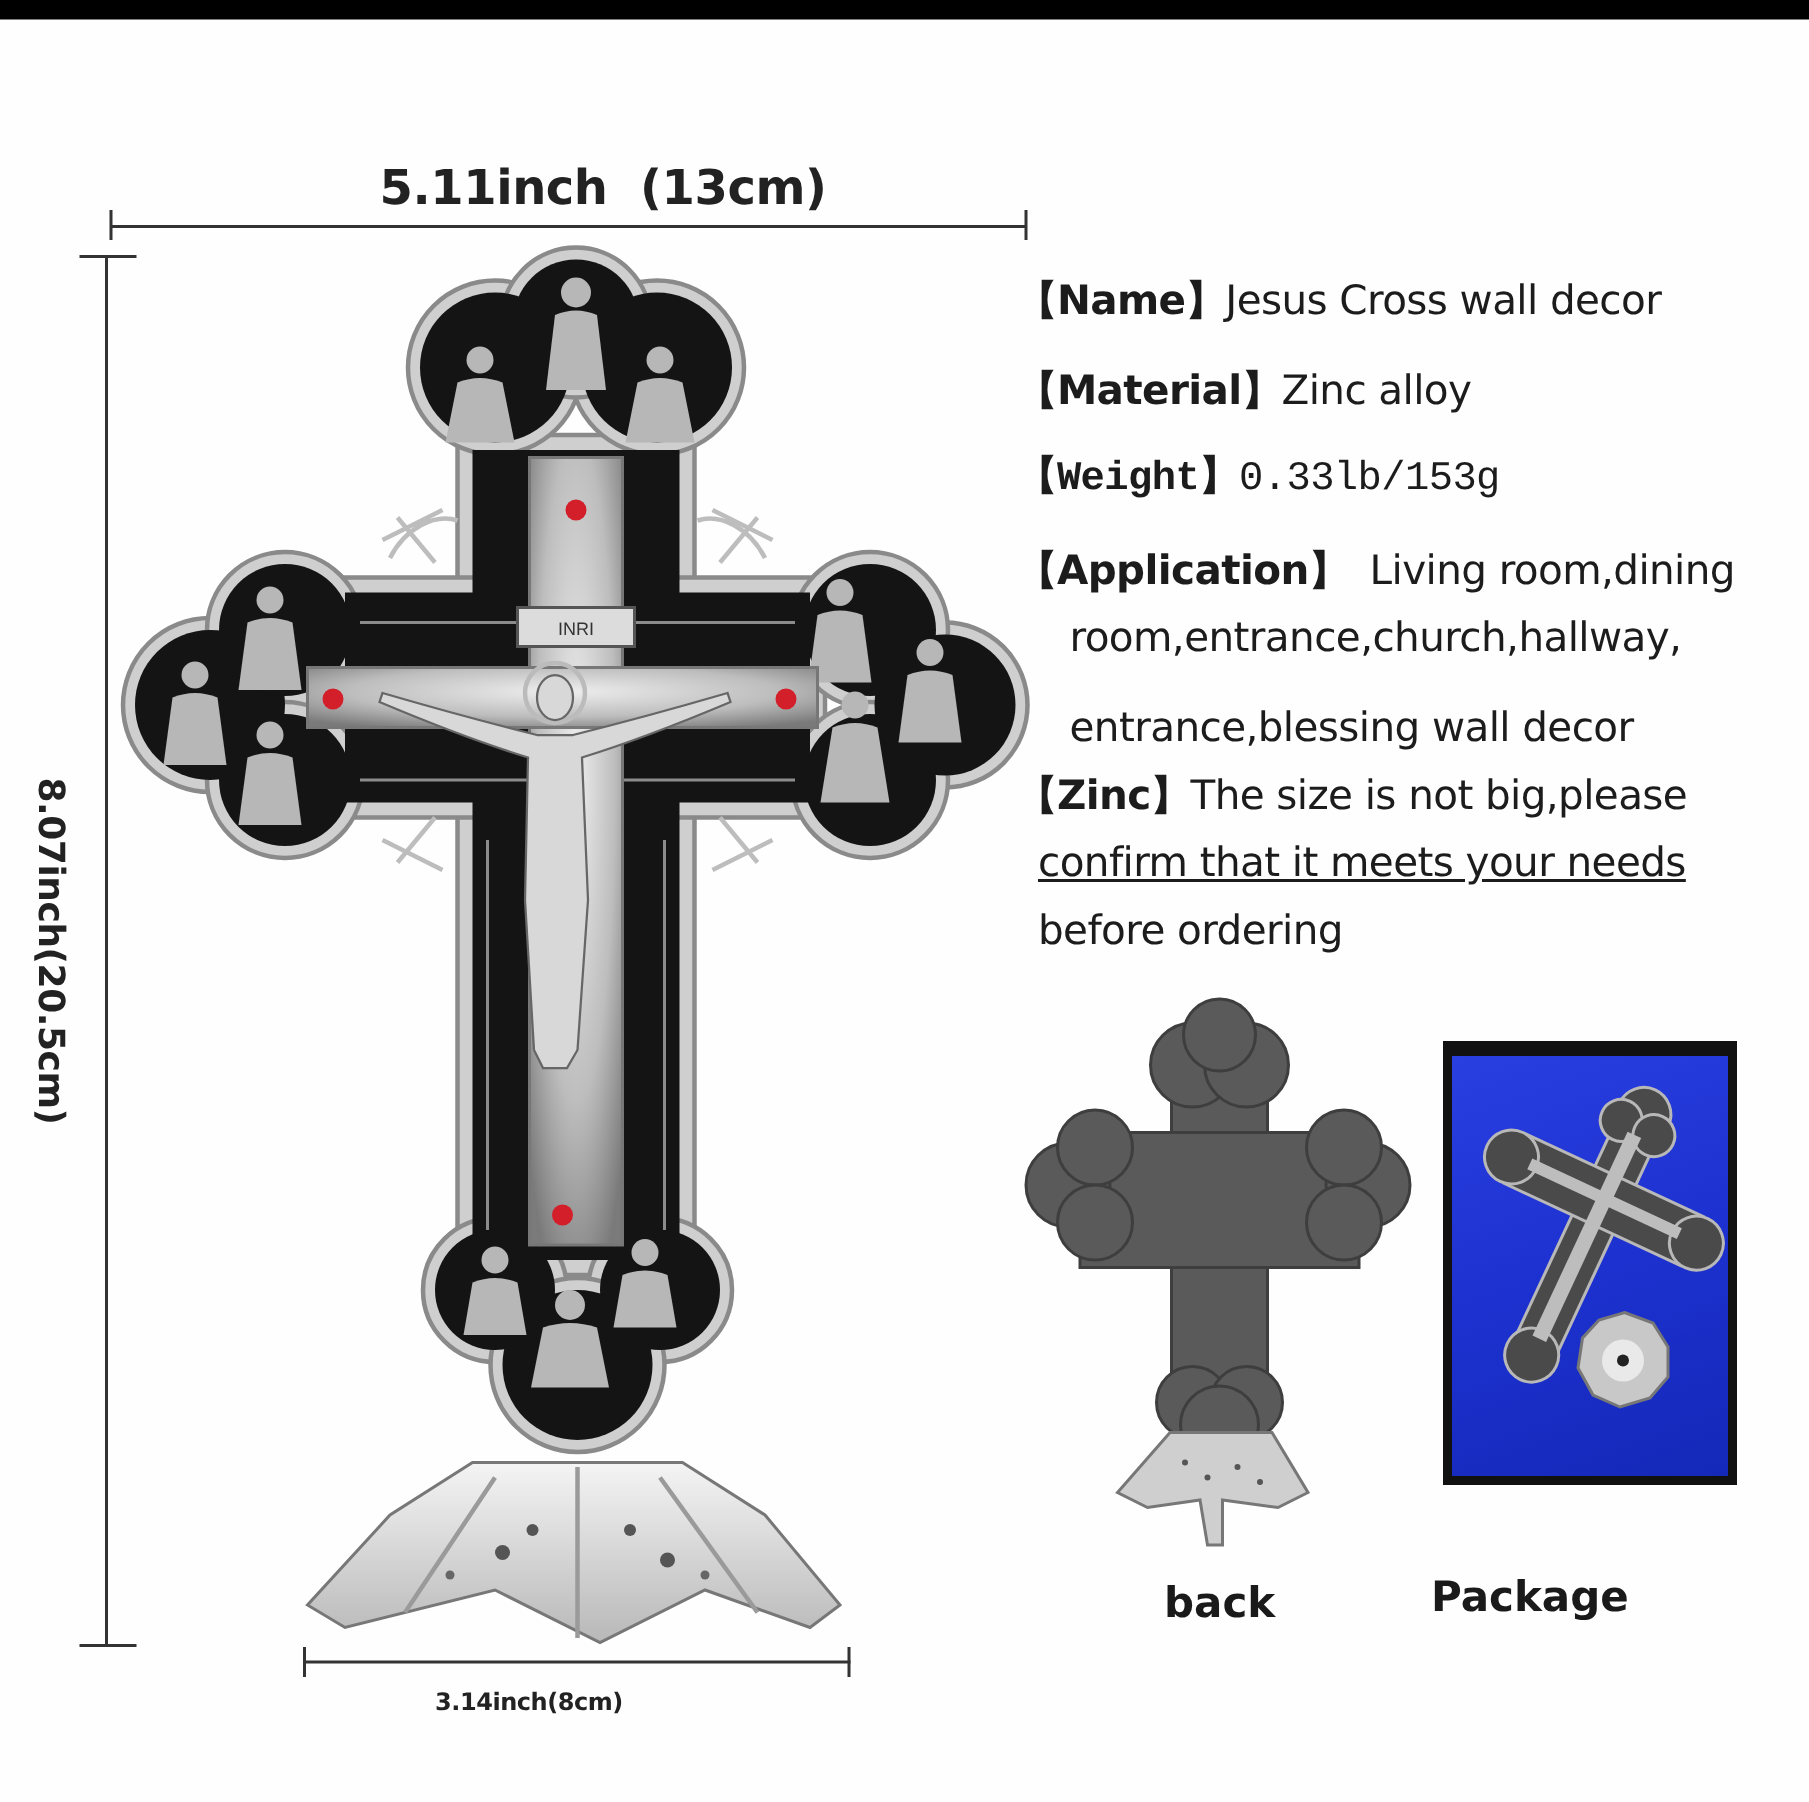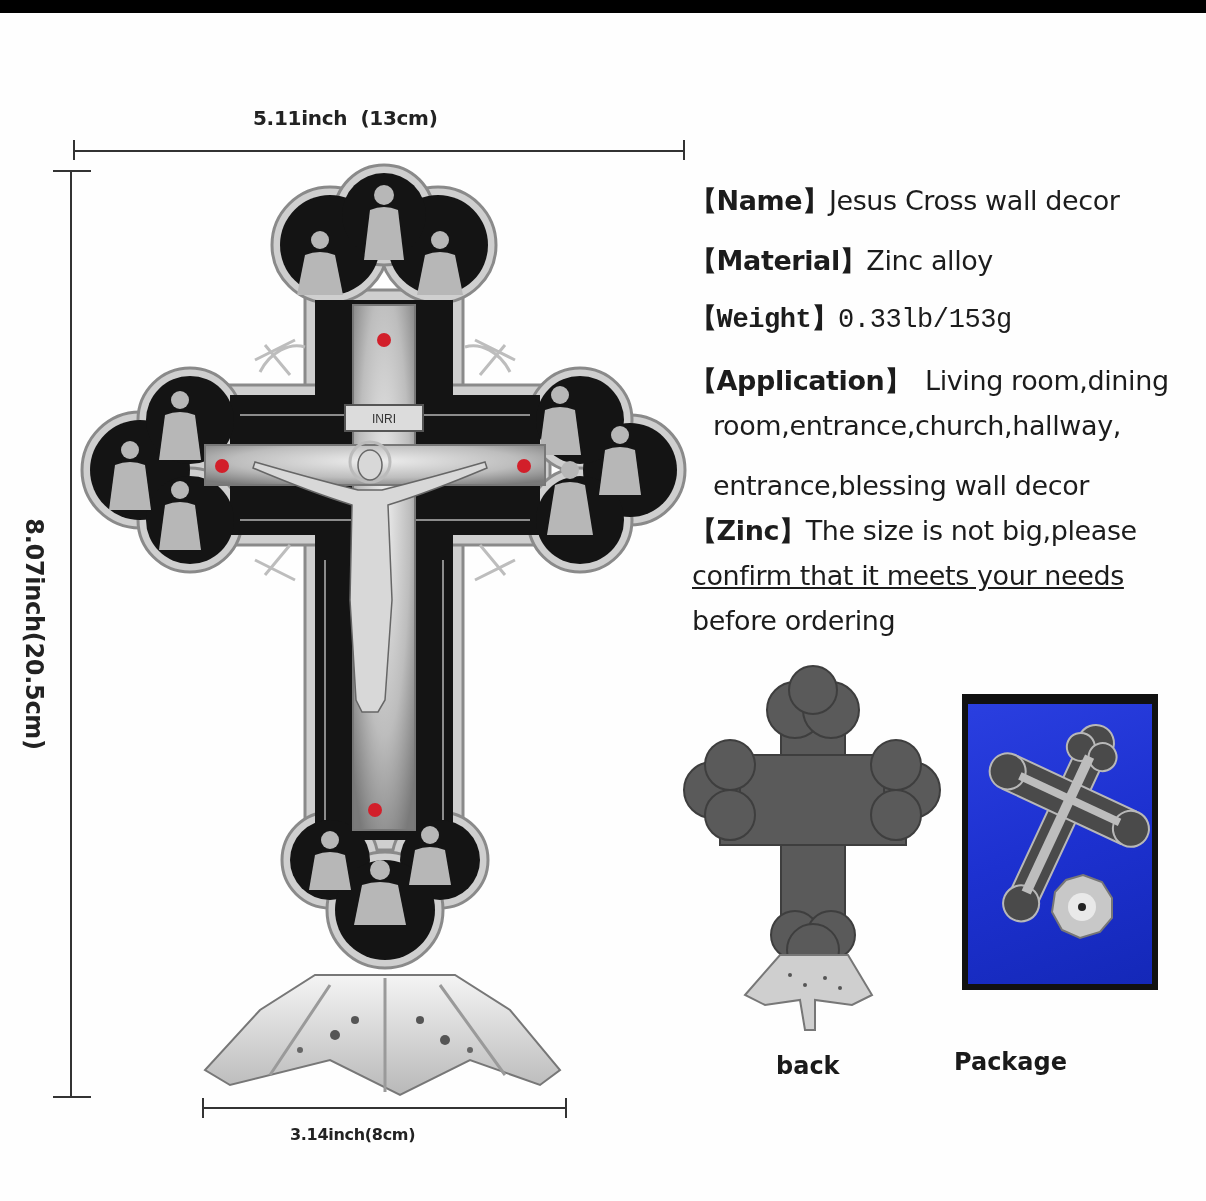--- a/index.html
+++ b/index.html
@@ -2,41 +2,41 @@
 <html><head>
 <meta charset="utf-8">
 <style>
   html, body { margin: 0; padding: 0; }
   body {
     width: 1206px; height: 1201px; position: relative; overflow: hidden;
     background: #fefefe; font-family: "DejaVu Sans", "Liberation Sans", sans-serif; color: #1a1a1a;
   }
   .topbar { position: absolute; left: 0; top: 0; width: 1206px; height: 13px; background: #000; }
 
-  .dim-text { position: absolute; font-weight: bold; font-size: 20px; color: #222; white-space: nowrap; letter-spacing: -0.3px; }
+  .dim-text { position: absolute; font-weight: bold; font-size: 32px; color: #222; white-space: nowrap; letter-spacing: -0.3px; }
   .hline { position: absolute; height: 2px; background: #333; }
   .vline { position: absolute; width: 2px; background: #333; }
   .tick-v { position: absolute; width: 2px; height: 20px; background: #333; }
   .tick-h { position: absolute; height: 2px; width: 38px; background: #333; }
 
   .dim-vertical {
     position: absolute; left: 14px; top: 505px; width: 40px; height: 258px;
   }
   .dim-vertical span {
     position: absolute; left: 50%; top: 50%;
     transform: translate(-50%, -50%) rotate(90deg);
     font-weight: bold; font-size: 24px; color: #222; white-space: nowrap; letter-spacing: -0.3px;
   }
 
   .specs { position: absolute; left: 678px; top: 178px; width: 520px; font-size: 27px; line-height: 45px; color: #1c1c1c; letter-spacing: -0.4px; }
-  .spec-row { position: absolute; left: 12px; white-space: nowrap; }
+  .spec-row { position: absolute; left: 0; white-space: nowrap; }
   .spec-row b { font-weight: bold; }
   .spec-cont { position: absolute; white-space: nowrap; }
 
-  .caption { position: absolute; font-weight: bold; font-size: 24px; color: #1a1a1a; }
+  .caption { position: absolute; font-weight: bold; font-size: 28px; color: #1a1a1a; }
 
   .pkg-box {
     position: absolute; left: 962px; top: 694px; width: 196px; height: 296px;
     background: #111; padding: 0;
   }
   .pkg-inner {
     position: absolute; left: 6px; top: 10px; right: 6px; bottom: 6px;
     background: linear-gradient(160deg, #2a3fe0 0%, #1d31d0 50%, #1428b8 100%);
   }
   svg { position: absolute; overflow: visible; }

